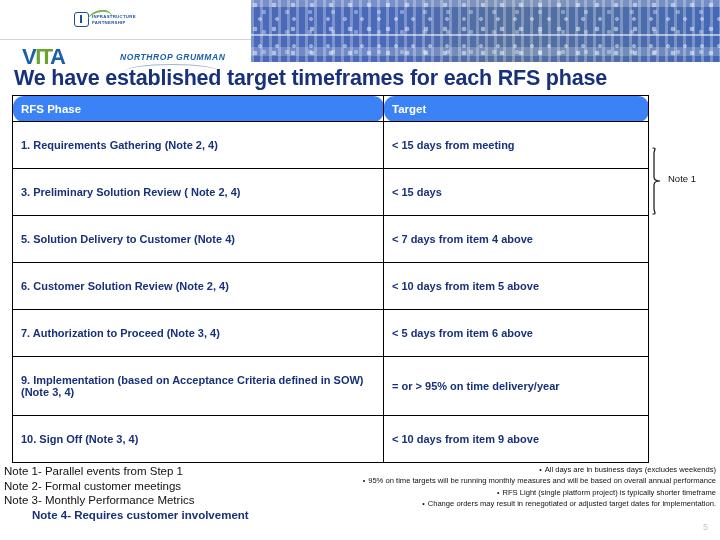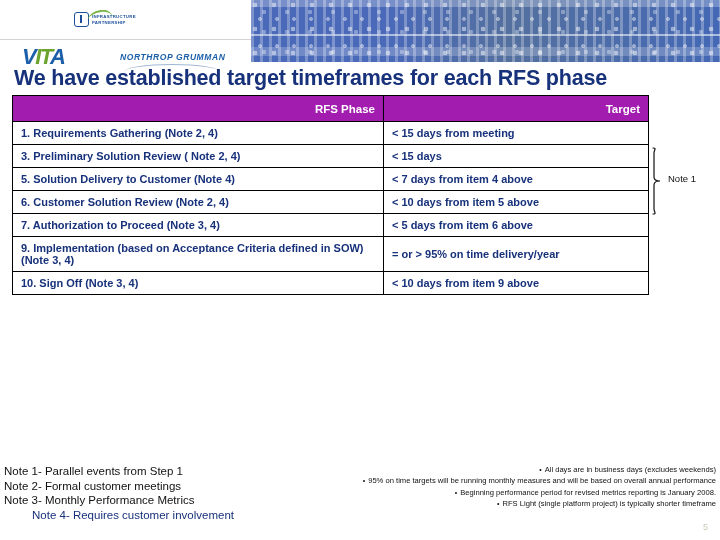--- a/index.html
+++ b/index.html
@@ -111,21 +111,20 @@
     font-weight: bold;
     color: #1b4f9c;
     letter-spacing: 0.3px;
     white-space: nowrap;
   }
   .vita-logo {
     position: absolute;
     left: 22px; top: 46px;
     font-size: 22px;
     font-weight: bold;
-    font-style: italic;
     letter-spacing: -1.5px;
     line-height: 22px;
   }
   .vita-v { color: #1b5fa8; }
   .vita-it { color: #6aa32e; }
   .vita-a { color: #1b5fa8; }
   .ng-logo {
     position: absolute;
     left: 120px; top: 52px;
     font-size: 8.5px;
@@ -158,33 +157,34 @@
   
   .tbl {
     position: absolute;
     left: 12px; top: 95px;
     width: 636px;
     border-collapse: collapse;
     table-layout: fixed;
   }
   .tbl td, .tbl th {
     border: 1.6px solid #000000;
-    padding: 5px 8px;
+    padding: 17px 8px;
     vertical-align: middle;
     font-size: 11px;
     text-align: left;
   }
   .tbl th {
-    background: #a21caf;
+    background: #3b82f6;
     color: #ffffff;
     font-size: 11.5px;
     font-weight: bold;
-    text-align: right;
+    text-align: left;
     padding: 4px 8px;
     height: 17px;
+    border-radius: 11px;
   }
   .col-phase { width: 371px; }
   .col-target { width: 265px; }
   .r-bold {
     color: #17317a;
     font-weight: bold;
   }
   .r-plain {
     color: #111111;
     font-weight: normal;
@@ -215,21 +215,21 @@
     width: 240px;
   }
   .note-line {
     font-size: 11.5px;
     line-height: 14.5px;
     color: #111111;
     white-space: nowrap;
   }
   .note-line.hl {
     color: #17317a;
-    font-weight: normal;
+    font-weight: bold;
     padding-left: 28px;
   }
 
   .bullets {
     position: absolute;
     left: 246px; top: 464px;
     width: 470px;
     text-align: right;
   }
   .bullet-line {
@@ -334,17 +334,17 @@
 <div class="notes-left">
   <div class="note-line">Note 1- Parallel events from Step 1</div>
   <div class="note-line">Note 2- Formal customer meetings</div>
   <div class="note-line">Note 3- Monthly Performance Metrics</div>
   <div class="note-line hl">Note 4- Requires customer involvement</div>
 </div>
 
 <div class="bullets">
   <div class="bullet-line">All days are in business days (excludes weekends)</div>
   <div class="bullet-line">95% on time targets will be running monthly measures and will be based on overall annual performance</div>
-  <div class="bullet-line">Beginning performance period for revised metrics reporting is January 2008.</div>
   <div class="bullet-line">RFS Light (single platform project) is typically shorter timeframe</div>
+  <div class="bullet-line">Change orders may result in renegotiated or adjusted target dates for implementation.</div>
 </div>
 
 <div class="slide-number">5</div>
 
 </body></html>

